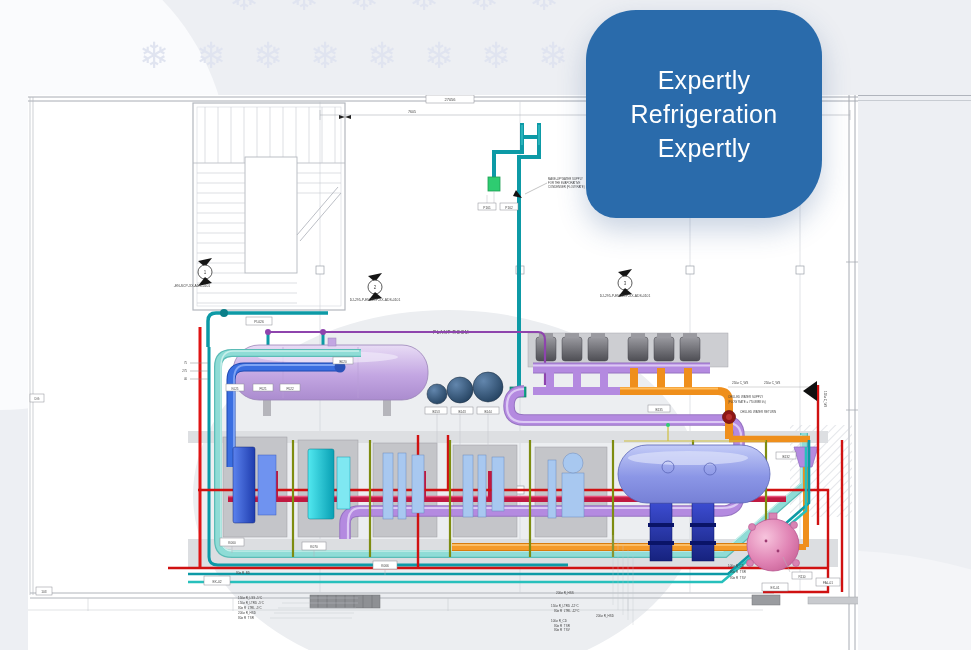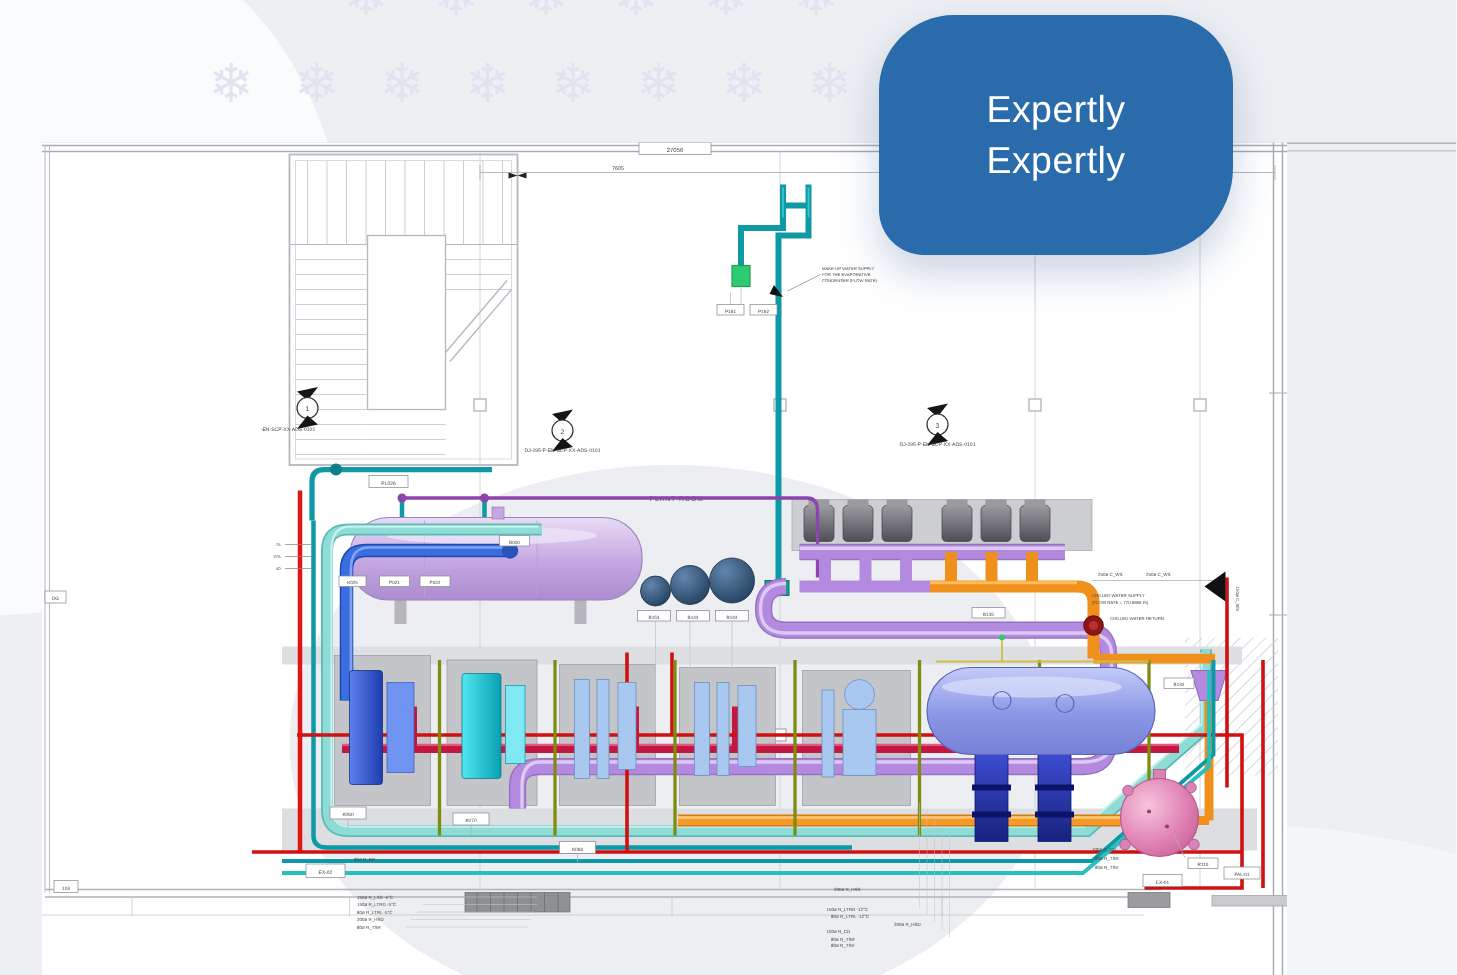--- a/index.html
+++ b/index.html
@@ -7,21 +7,21 @@
        background:#edeff3;font-family:"Liberation Sans",sans-serif;}
   .blob-tl{position:absolute;left:-230px;top:-70px;width:460px;height:480px;
        border-radius:50%;background:#fafbfd;z-index:0;}
   .blob-br{position:absolute;left:310px;top:550px;width:1040px;height:1040px;
        border-radius:50%;background:#f4f5f8;z-index:0;}
   .flake{position:absolute;font-size:36px;color:#e0e4f0;z-index:0;line-height:1;}
   .wall-ext{position:absolute;left:28px;top:95px;width:943px;height:4px;
        border-top:1px solid #b0b4bc;border-bottom:1px solid #c8ccd2;z-index:1;}
   .paper{position:absolute;left:28px;top:95px;width:830px;height:555px;
        background:#ffffff;z-index:2;}
-  .badge{position:absolute;left:586px;top:10px;width:236px;height:160px;
+  .badge{position:absolute;left:586px;top:10px;width:236px;height:208px;
        background:#2a6bab;border-radius:50px 46px 58px 30px;z-index:5;
        display:flex;flex-direction:column;align-items:center;justify-content:center;
        color:#fff;text-align:center;box-shadow:0 12px 28px rgba(40,80,140,.25);}
   .badge .b1{font-size:25px;line-height:34px;letter-spacing:.3px;}
   .badge .b2{font-size:29px;line-height:38px;font-weight:bold;letter-spacing:.3px;}
   svg text{font-family:"Liberation Sans",sans-serif;fill:#444;}
   .tagbox{fill:#ffffff;stroke:#8a8d94;stroke-width:0.5;}
 </style>
 </head>
 <body>
@@ -425,14 +425,15 @@
     <path d="M585,440 V510 M590,445 V515 M595,450 V520 M600,455 V525 M605,460 V530" stroke="#c2c5ca" stroke-width="0.35" fill="none"></path>
     <text x="700" y="472" font-size="3">100ø R_CD</text>
     <text x="702" y="478" font-size="3">80ø R_TSR</text>
     <text x="702" y="484" font-size="3">80ø R_TSV</text>
   </g>
 </svg>
 </div>
 
 <div class="badge">
   <div class="b1">Expertly</div>
+  <div class="b1">Refrigeration</div>
   <div class="b1">Expertly</div>
 </div>
 
 </body></html>

